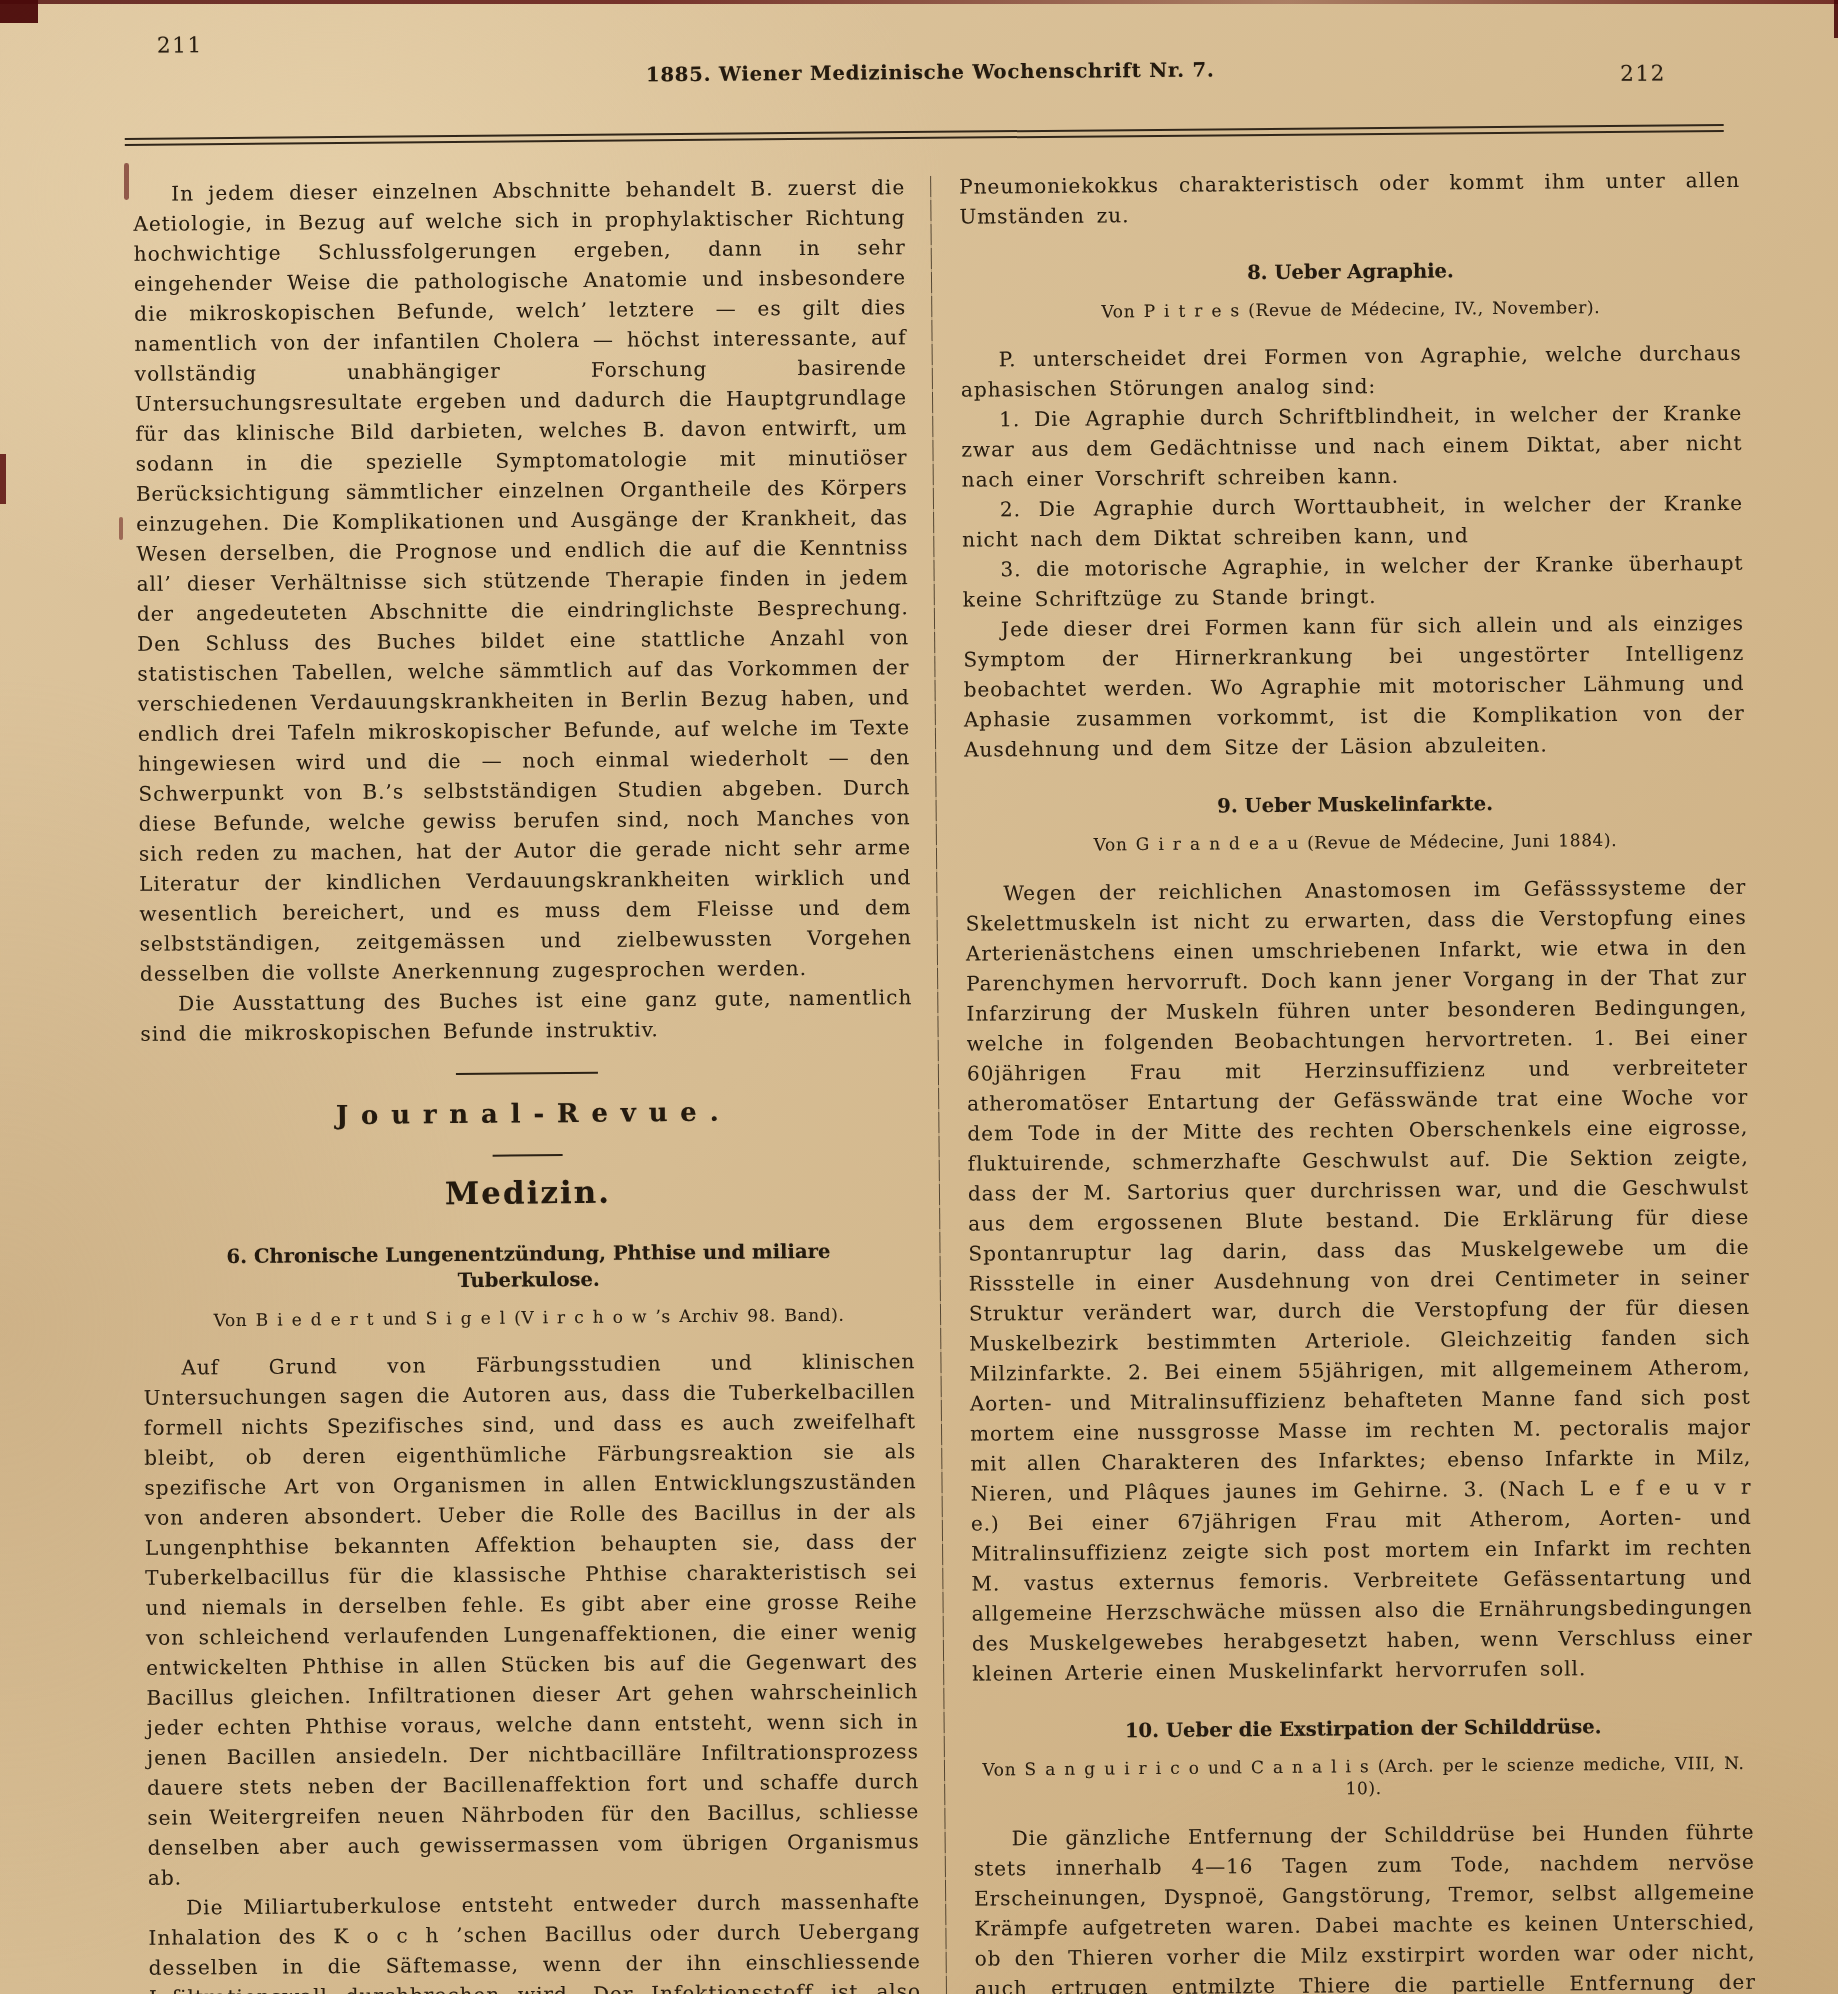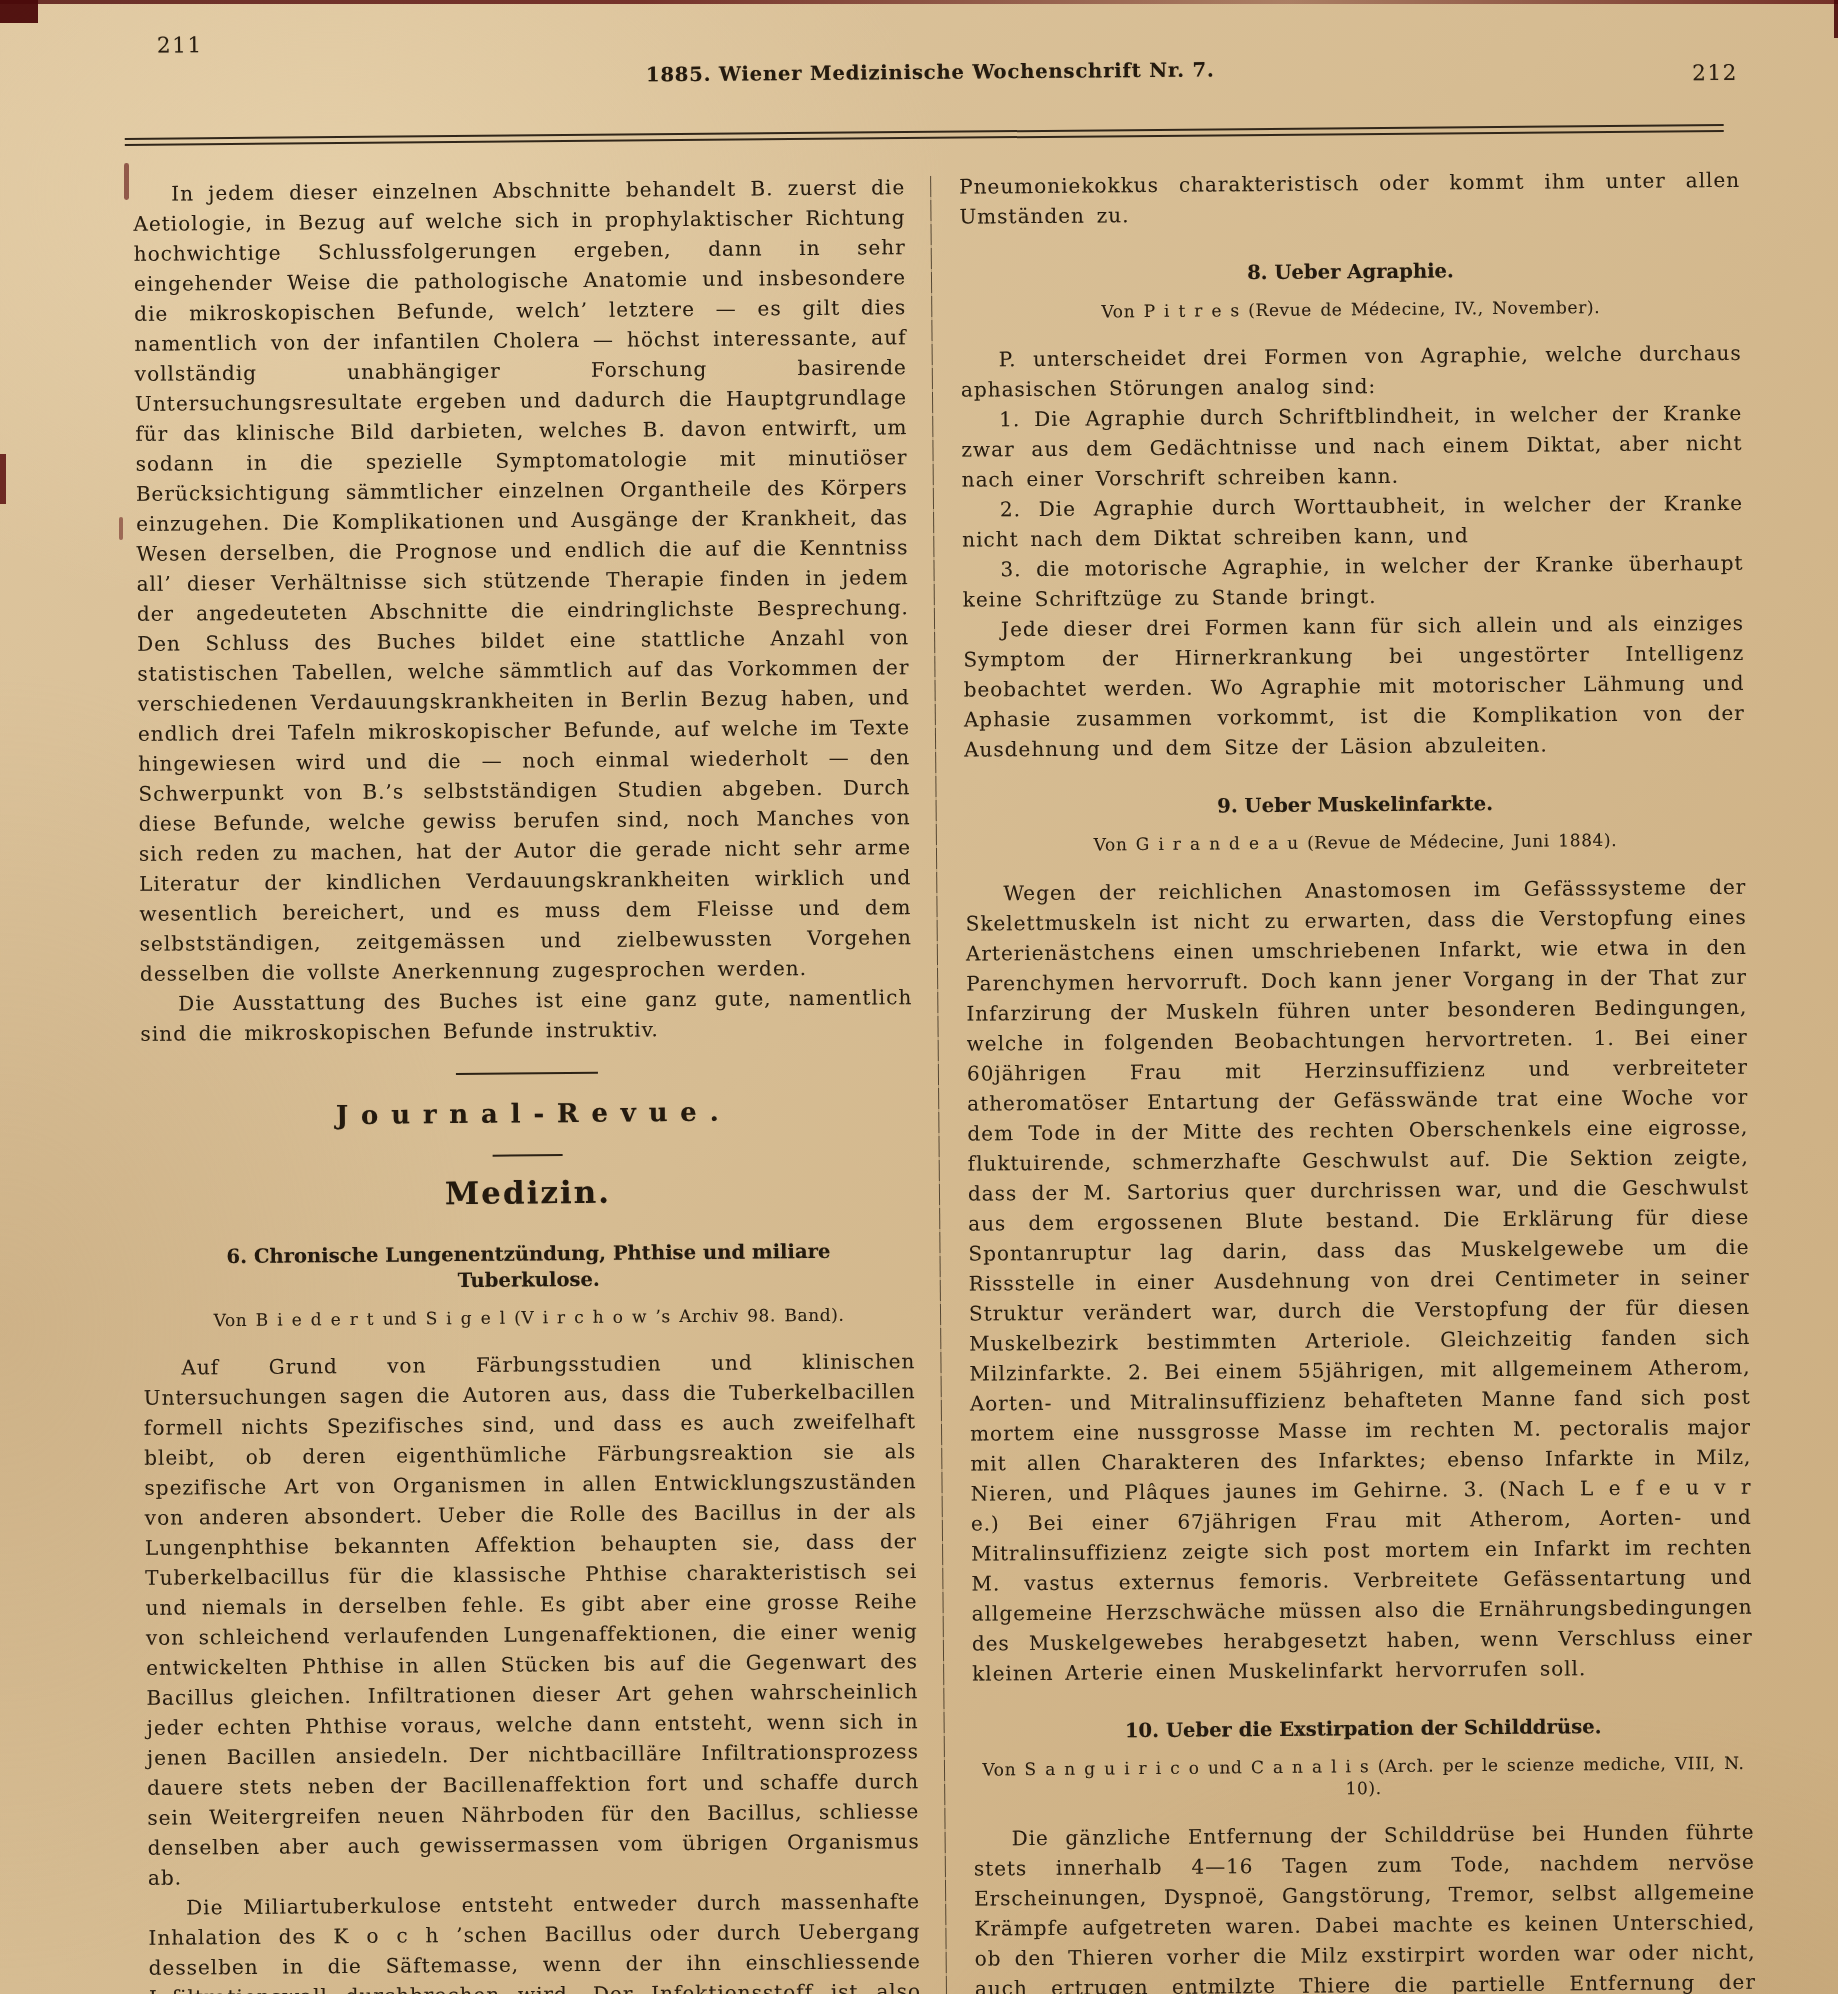--- a/index.html
+++ b/index.html
@@ -12,21 +12,21 @@
       linear-gradient(128deg,#dec69f 0%, #d6bc92 42%, #cfb286 72%, #c9ab7d 100%);
     font-family:"DejaVu Serif","Liberation Serif",serif;
     color:#281d10;
   }
   .rot{position:absolute;left:0;top:0;width:1839px;height:2416px;
        transform:rotate(-0.5deg);transform-origin:50% 40%;}
   
   .pnum{position:absolute;font-size:21.5px;letter-spacing:1.6px;color:#2b2013;
         text-shadow:0 0 0.8px rgba(43,32,19,.35);}
   #pnum-left{left:140px;top:26px;margin-left:25px;}
-  #pnum-right{left:1700px;top:67px;}
+  #pnum-right{left:1628px;top:67px;}
   .header-title{position:absolute;left:140px;top:61px;width:1596px;text-align:center;
         font-size:19.6px;font-weight:bold;letter-spacing:0.8px;color:#241a0e;
         text-shadow:0 0 0.8px rgba(36,26,14,.4);}
   .header-rule{position:absolute;left:132px;top:131px;width:1599px;height:4.4px;
         border-top:2.8px solid #30261a;border-bottom:2.4px solid #30261a;}
   
   .col{position:absolute;top:172px;width:772px;}
   #col-left{left:140px;}
   #col-right{left:966px;width:781px;}
   .divider{position:absolute;left:937px;top:176px;width:1.2px;height:2206px;

